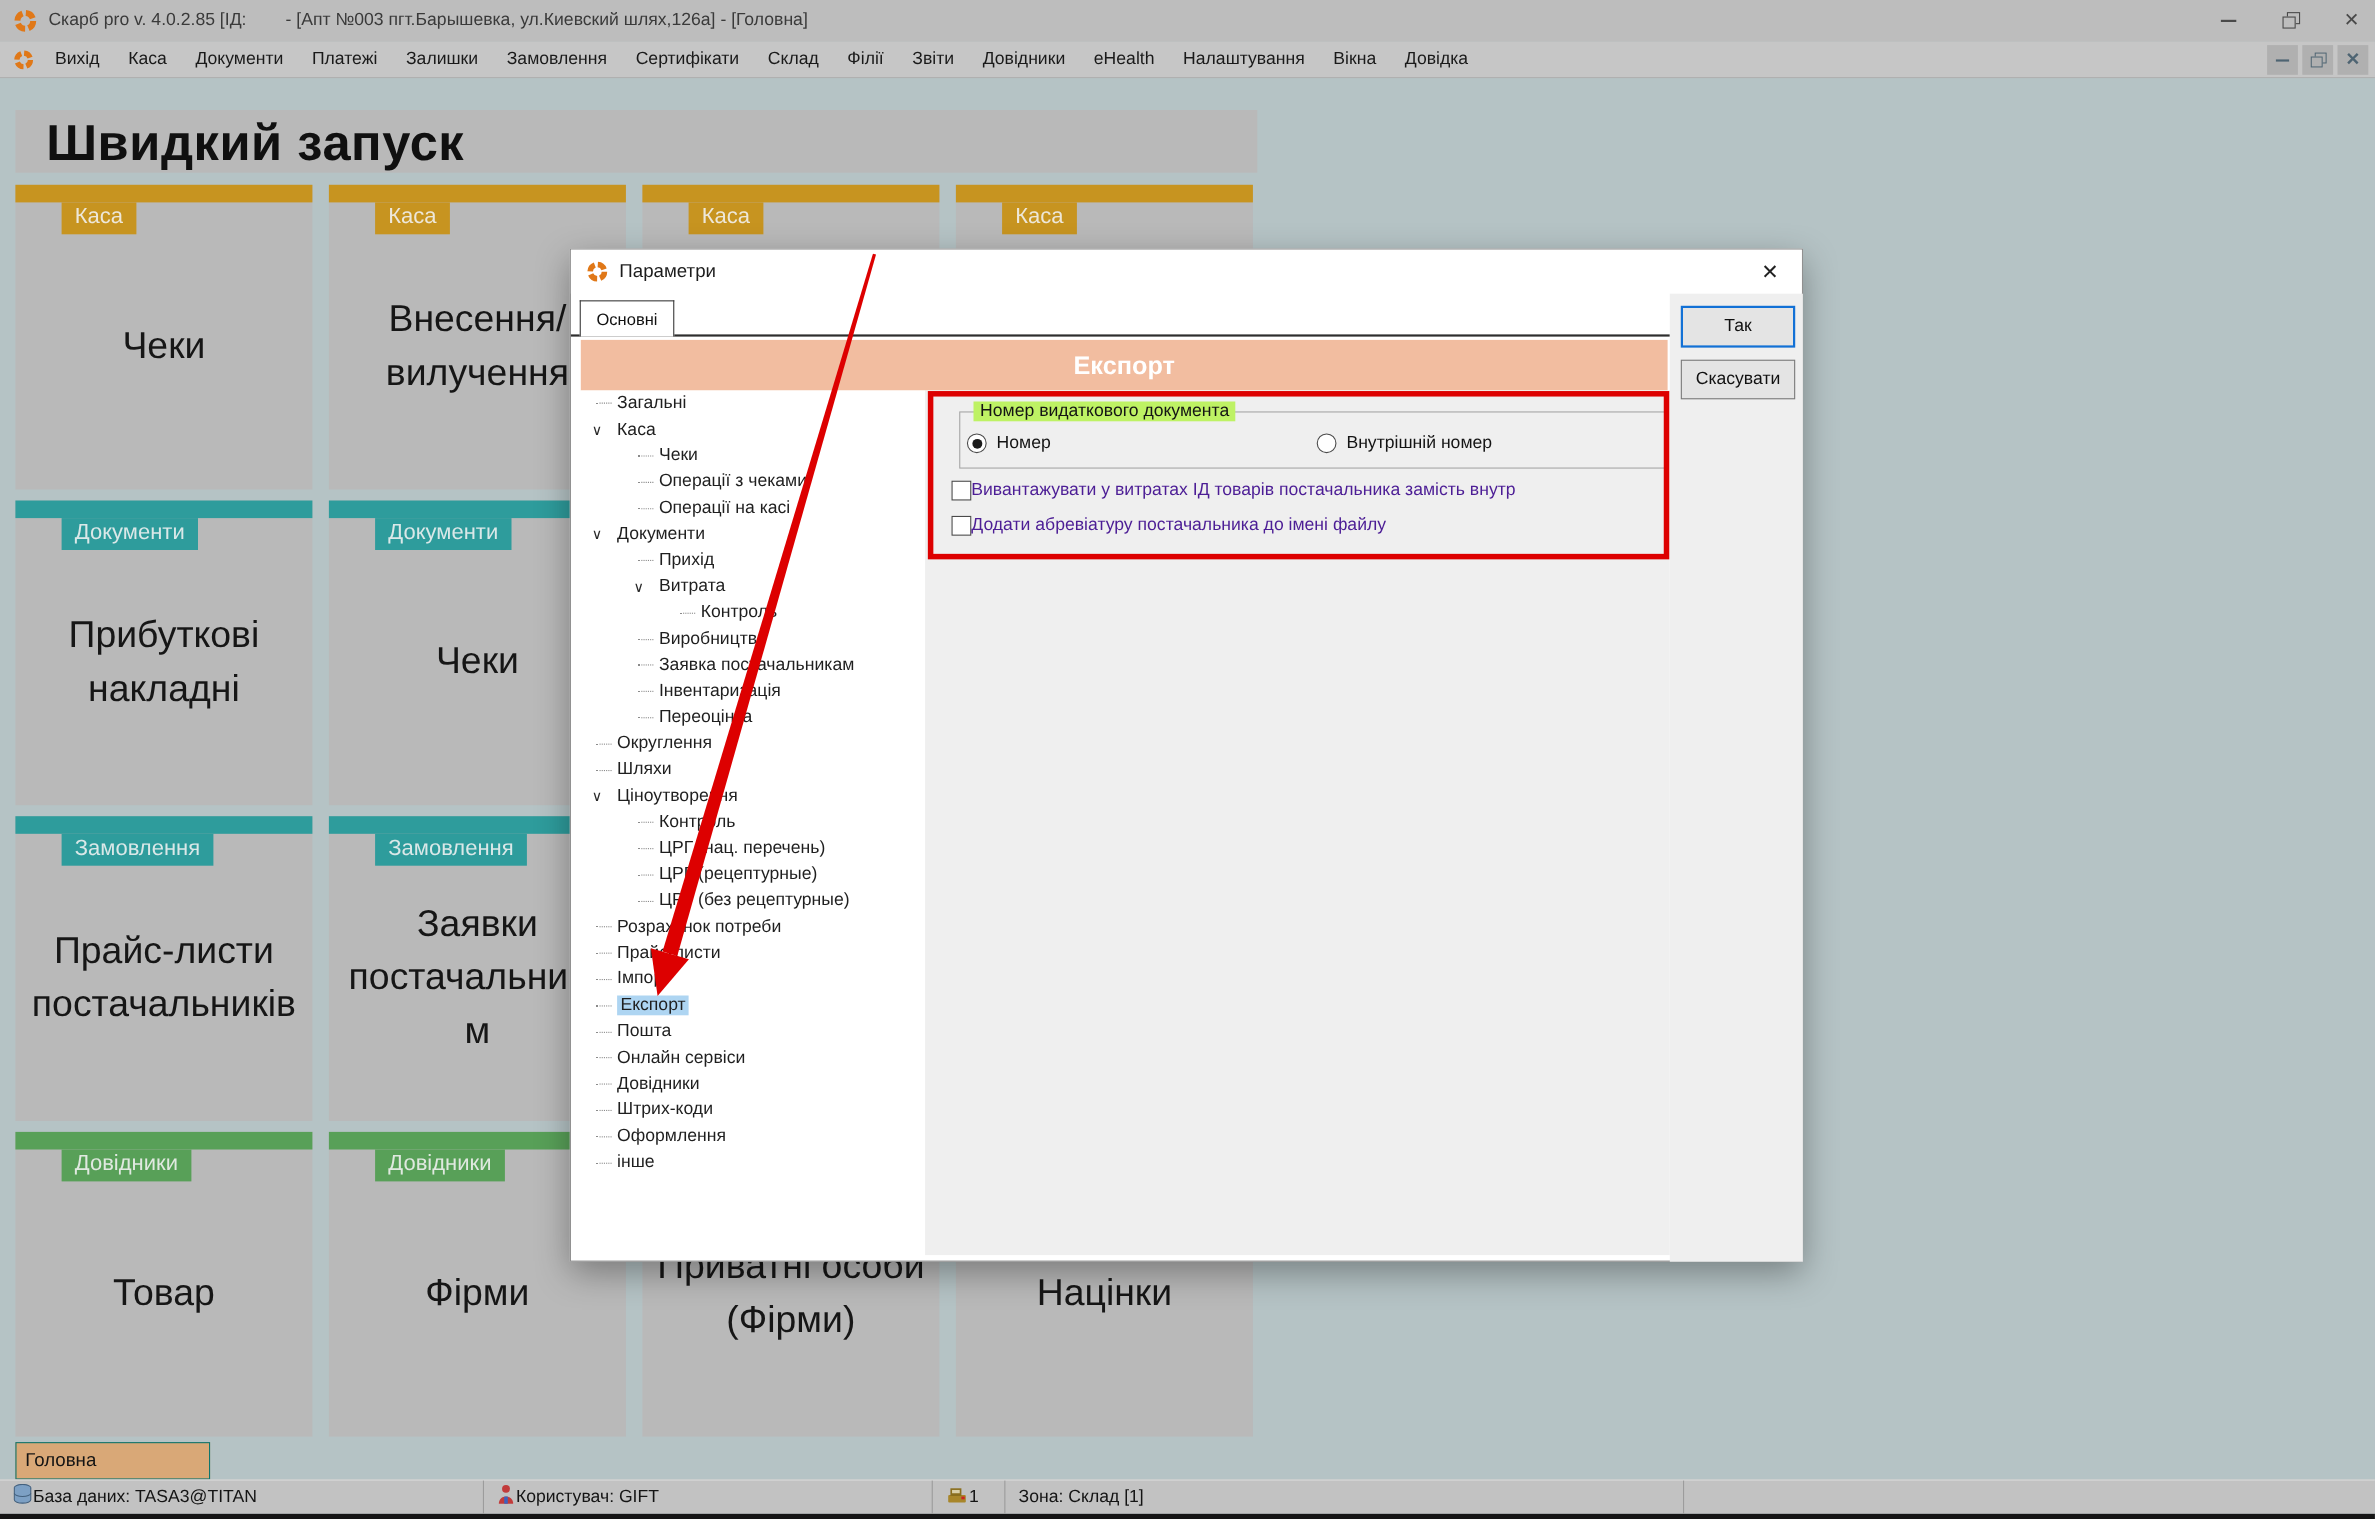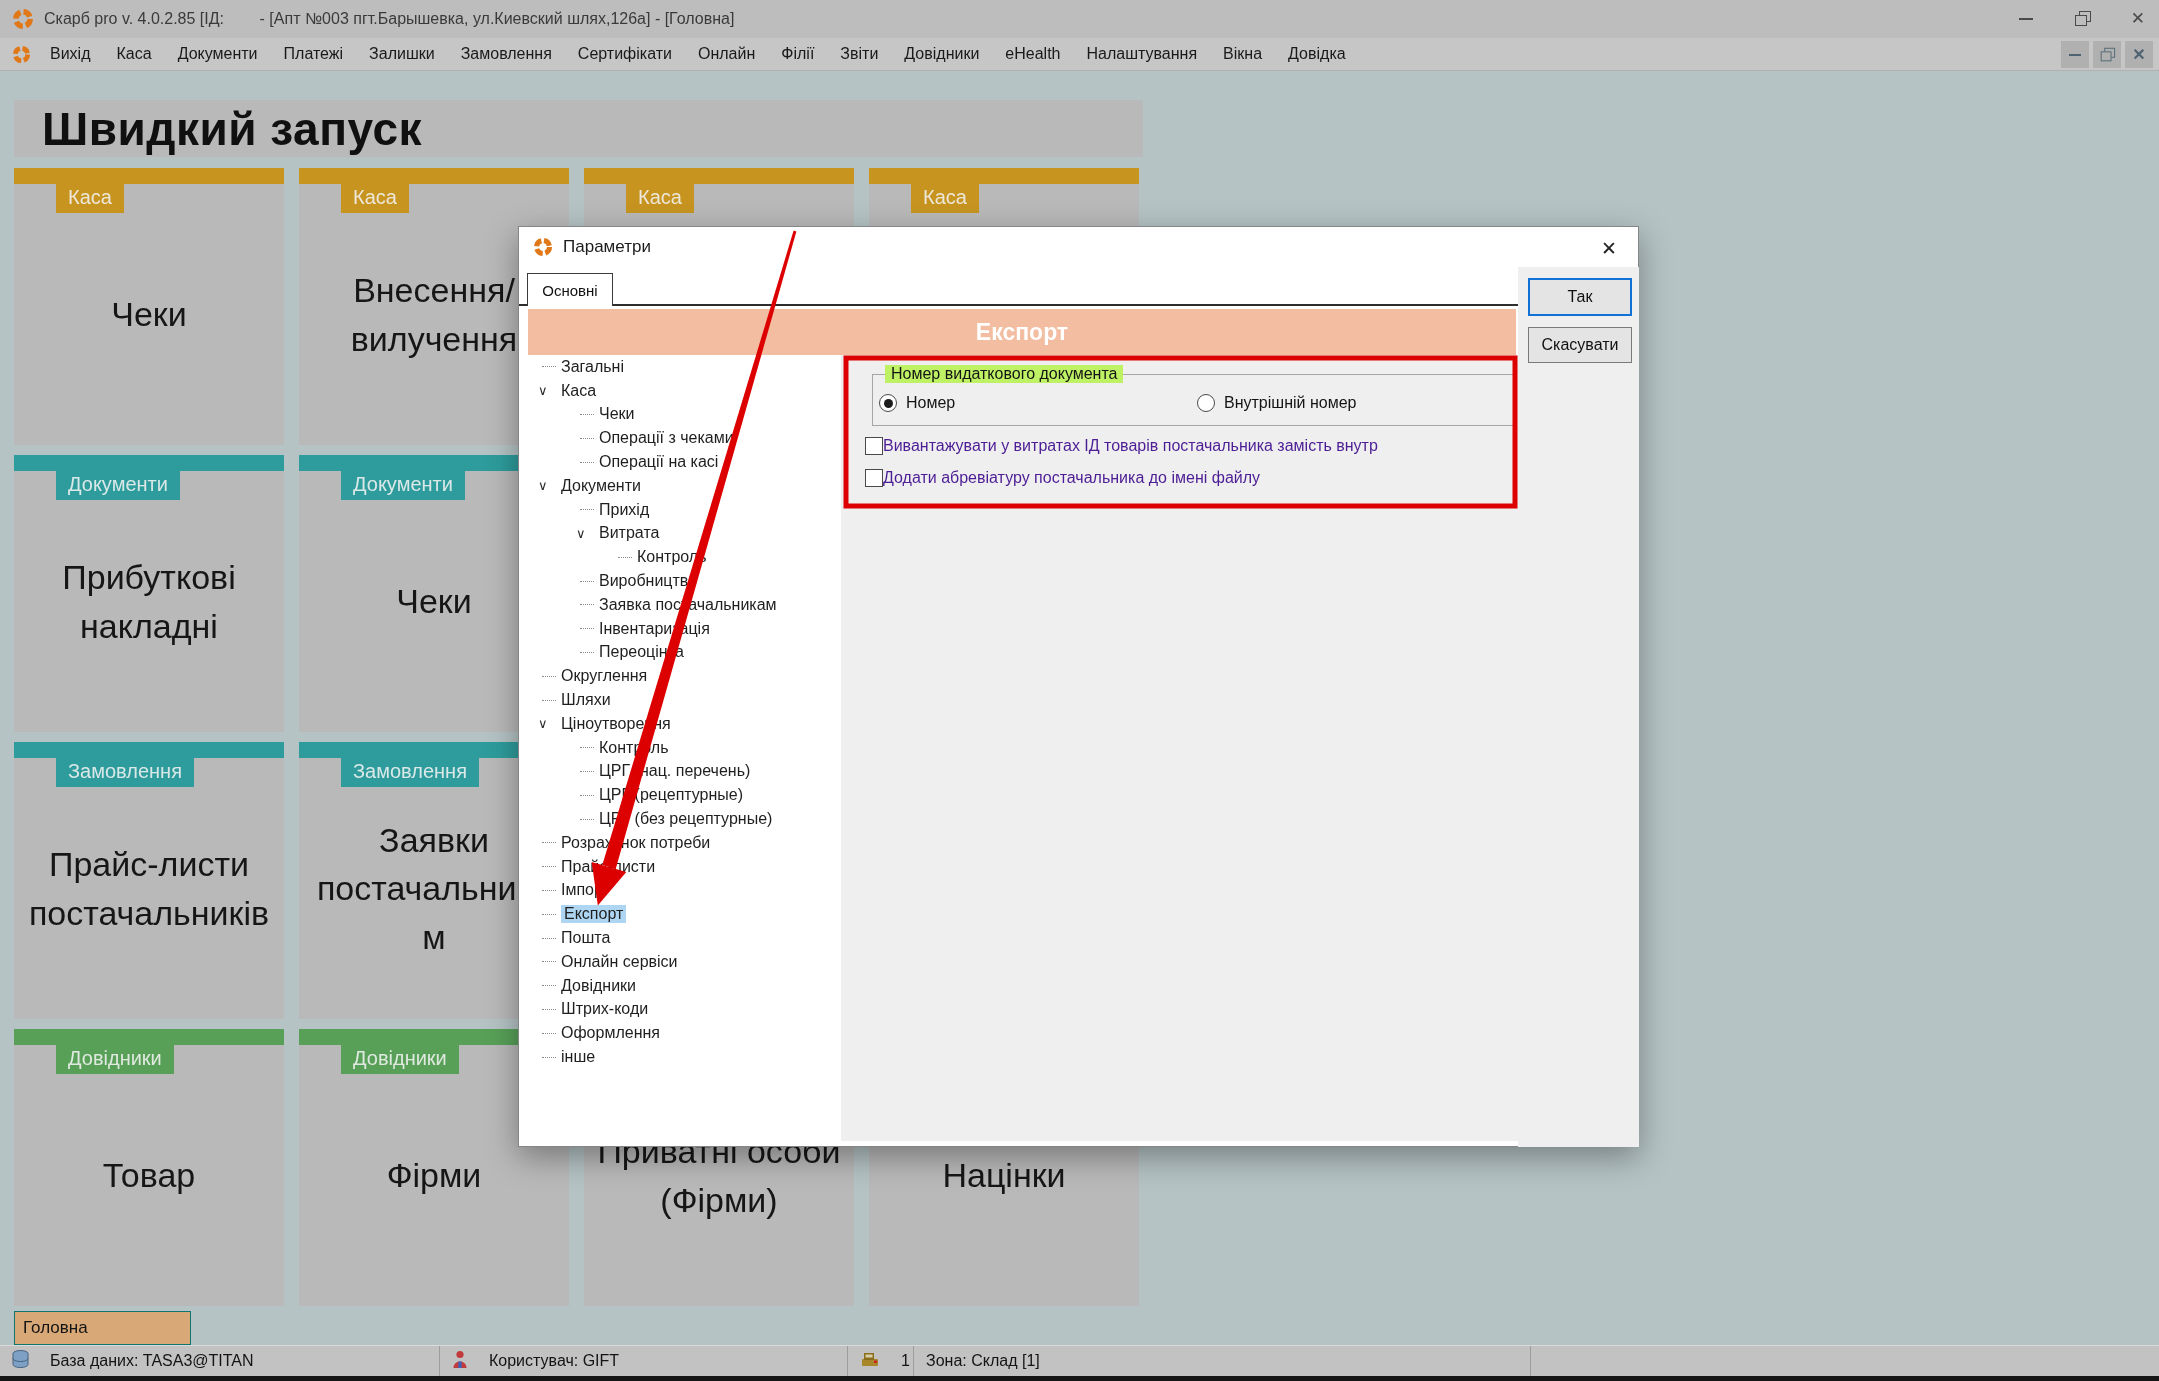--- a/index.html
+++ b/index.html
@@ -46,21 +46,21 @@
   .c-teal  { background:#2e9c9c; }
   .c-green { background:#58a058; }
 
   .home-tab { position:absolute; left:14px; top:1311px; width:177px; height:34px; z-index:2;
     background:#d9a877; border:1px solid #0f766e; font-size:17px; color:#141414;
     display:flex; align-items:center; padding-left:8px; }
 
   
   .statusbar { position:absolute; left:0; top:1345px; width:2159px; height:31px;
     background:#c2c2c2; border-top:1px solid #d9d9d9; display:flex; z-index:3; }
-  .seg { border-right:1px solid #9c9c9c; display:flex; align-items:center; gap:21px;
+  .seg { border-right:1px solid #9c9c9c; display:flex; align-items:center; gap:1px;
     padding:0 12px; font-size:16px; color:#141414; }
   .seg svg { flex:0 0 auto; }
   .bottom-strip { position:absolute; left:0; top:1376px; width:2159px; height:5px; background:#151515; }
 
   
   .dialog { position:absolute; left:518px; top:226px; width:1121px; height:921px;
     background:#ffffff; border:1px solid #868686; z-index:20;
     box-shadow:0 10px 30px rgba(0,0,0,.35); }
   .dlg-titlebar { position:absolute; left:0; top:0; right:0; height:40px; background:#fff;
     display:flex; align-items:center; }
@@ -124,21 +124,21 @@
     <circle cx="10" cy="10" r="6.5" fill="none" stroke="#e07818" stroke-width="5" stroke-dasharray="7.5 2.8"></circle>
   </svg>
   <div id="menu-items" style="display:flex;height:100%;">
       <div class="menu-item">Вихід</div>
       <div class="menu-item">Каса</div>
       <div class="menu-item">Документи</div>
       <div class="menu-item">Платежі</div>
       <div class="menu-item">Залишки</div>
       <div class="menu-item">Замовлення</div>
       <div class="menu-item">Сертифікати</div>
-      <div class="menu-item">Онлайн</div>
+      <div class="menu-item">Склад</div>
       <div class="menu-item">Філії</div>
       <div class="menu-item">Звіти</div>
       <div class="menu-item">Довідники</div>
       <div class="menu-item">eHealth</div>
       <div class="menu-item">Налаштування</div>
       <div class="menu-item">Вікна</div>
       <div class="menu-item">Довідка</div>
     </div>
 </div>
 <div class="mdi-controls">

